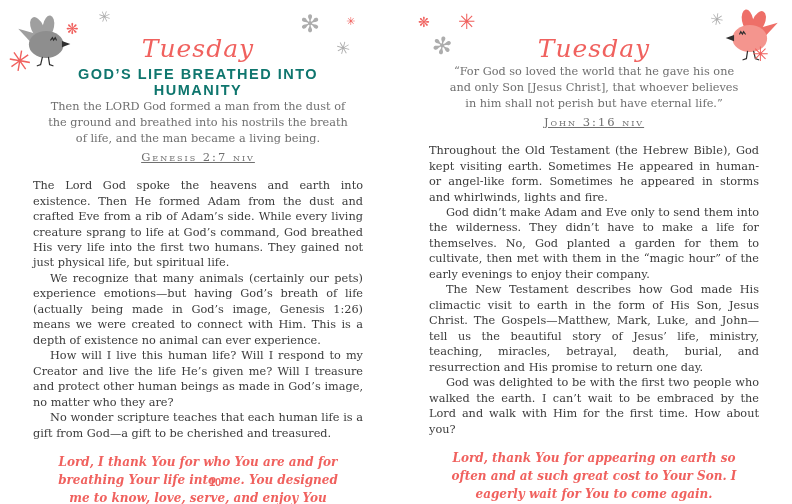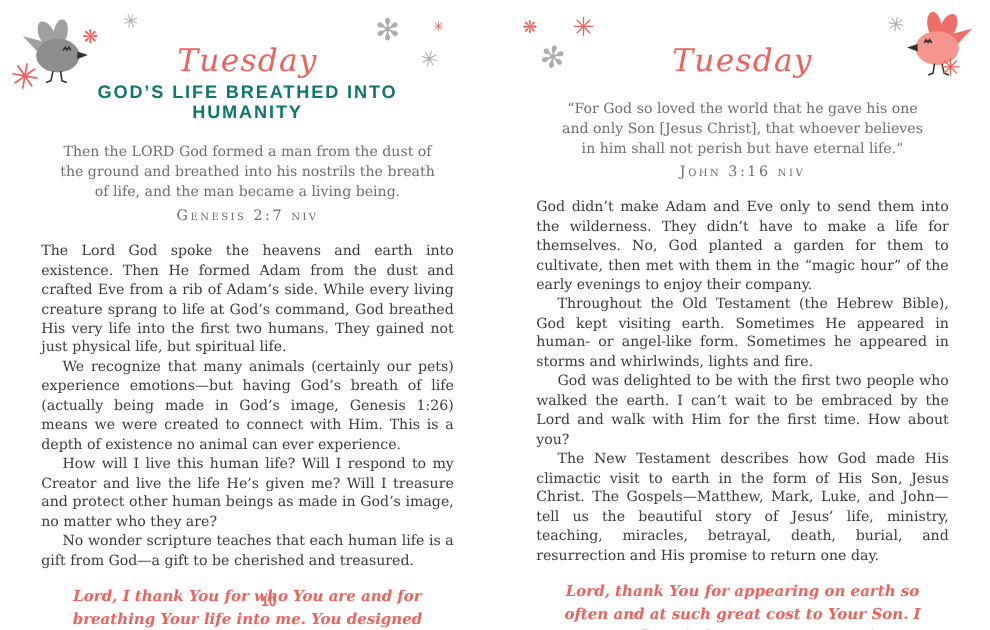--- a/index.html
+++ b/index.html
@@ -5,25 +5,25 @@
   html,body{margin:0;padding:0;background:#ffffff;width:792px;height:504px;overflow:hidden;}
   .spread{display:flex;width:792px;height:504px;background:#ffffff;}
   .page{position:relative;width:396px;height:504px;box-sizing:border-box;padding:0 33px;}
 
   .day{margin-top:34px;text-align:center;
        font-family:"DejaVu Serif",cursive;font-style:italic;font-weight:normal;
        font-size:25px;color:#f0615e;letter-spacing:1px;}
   .title{margin:3px 0 0 0;text-align:center;
        font-family:"Liberation Sans",sans-serif;font-weight:600;
        font-size:14.5px;letter-spacing:1.5px;color:#0f766e;}
-  .scripture{margin:16px auto 0 auto;max-width:302px;text-align:center;
+  .scripture{margin:1px auto 0 auto;max-width:302px;text-align:center;
        font-family:"DejaVu Serif",serif;font-size:11.3px;line-height:1.42;color:#6f6f6f;}
   .reference{margin-top:3px;text-align:center;
        font-family:"DejaVu Serif",serif;font-variant:small-caps;
-       font-size:11.5px;letter-spacing:2px;color:#6f6f6f;}
+       font-size:11.5px;letter-spacing:2px;color:#6f6f6f;text-decoration:underline;}
   .bodytext{margin-top:14px;font-family:"DejaVu Serif",serif;
        font-size:11.3px;line-height:1.37;color:#3b3b3b;text-align:justify;}
   .bodytext p{margin:0;}
   .bodytext p + p{text-indent:17px;}
   .prayer{margin:12px auto 0 auto;max-width:300px;text-align:center;
        font-family:"DejaVu Serif",cursive;font-style:italic;font-weight:bold;
        font-size:12px;line-height:1.5;color:#f0615e;}
   .pagenum{position:absolute;bottom:16px;left:17px;width:100%;text-align:center;
        font-family:"Liberation Sans",sans-serif;font-weight:bold;
        font-size:11px;color:#f0615e;}
@@ -97,22 +97,22 @@
         <path class="stroke" d="M47,81 L44,94 M44,94 l-6,2 M58,81 L60,94 M60,94 l6,2"></path>
       </svg>
     </div>
     <span class="deco coral" style="left:356px;top:44px;font-size:20px;">✳</span>
 
     <div class="day">Tuesday</div>
     <div class="scripture">“For God so loved the world that he gave his one and only Son [Jesus Christ], that whoever believes in him shall not perish but have eternal life.”</div>
     <div class="reference">John 3:16 niv</div>
 
     <div class="bodytext">
+      <p>Throughout the Old Testament (the Hebrew Bible), God kept visiting earth. Sometimes He appeared in human- or angel-like form. Sometimes he appeared in storms and whirlwinds, lights and fire.</p>
       <p>God didn’t make Adam and Eve only to send them into the wilderness. They didn’t have to make a life for themselves. No, God planted a garden for them to cultivate, then met with them in the “magic hour” of the early evenings to enjoy their company.</p>
-      <p>Throughout the Old Testament (the Hebrew Bible), God kept visiting earth. Sometimes He appeared in human- or angel-like form. Sometimes he appeared in storms and whirlwinds, lights and fire.</p>
+      <p>The New Testament describes how God made His climactic visit to earth in the form of His Son, Jesus Christ. The Gospels—Matthew, Mark, Luke, and John—tell us the beautiful story of Jesus’ life, ministry, teaching, miracles, betrayal, death, burial, and resurrection and His promise to return one day.</p>
       <p>God was delighted to be with the first two people who walked the earth. I can’t wait to be embraced by the Lord and walk with Him for the first time. How about you?</p>
-      <p>The New Testament describes how God made His climactic visit to earth in the form of His Son, Jesus Christ. The Gospels—Matthew, Mark, Luke, and John—tell us the beautiful story of Jesus’ life, ministry, teaching, miracles, betrayal, death, burial, and resurrection and His promise to return one day.</p>
     </div>
 
     <div class="prayer">Lord, thank You for appearing on earth so often and at such great cost to Your Son. I eagerly wait for You to come again.</div>
   </div>
 
 </div>
 
 </body></html>

